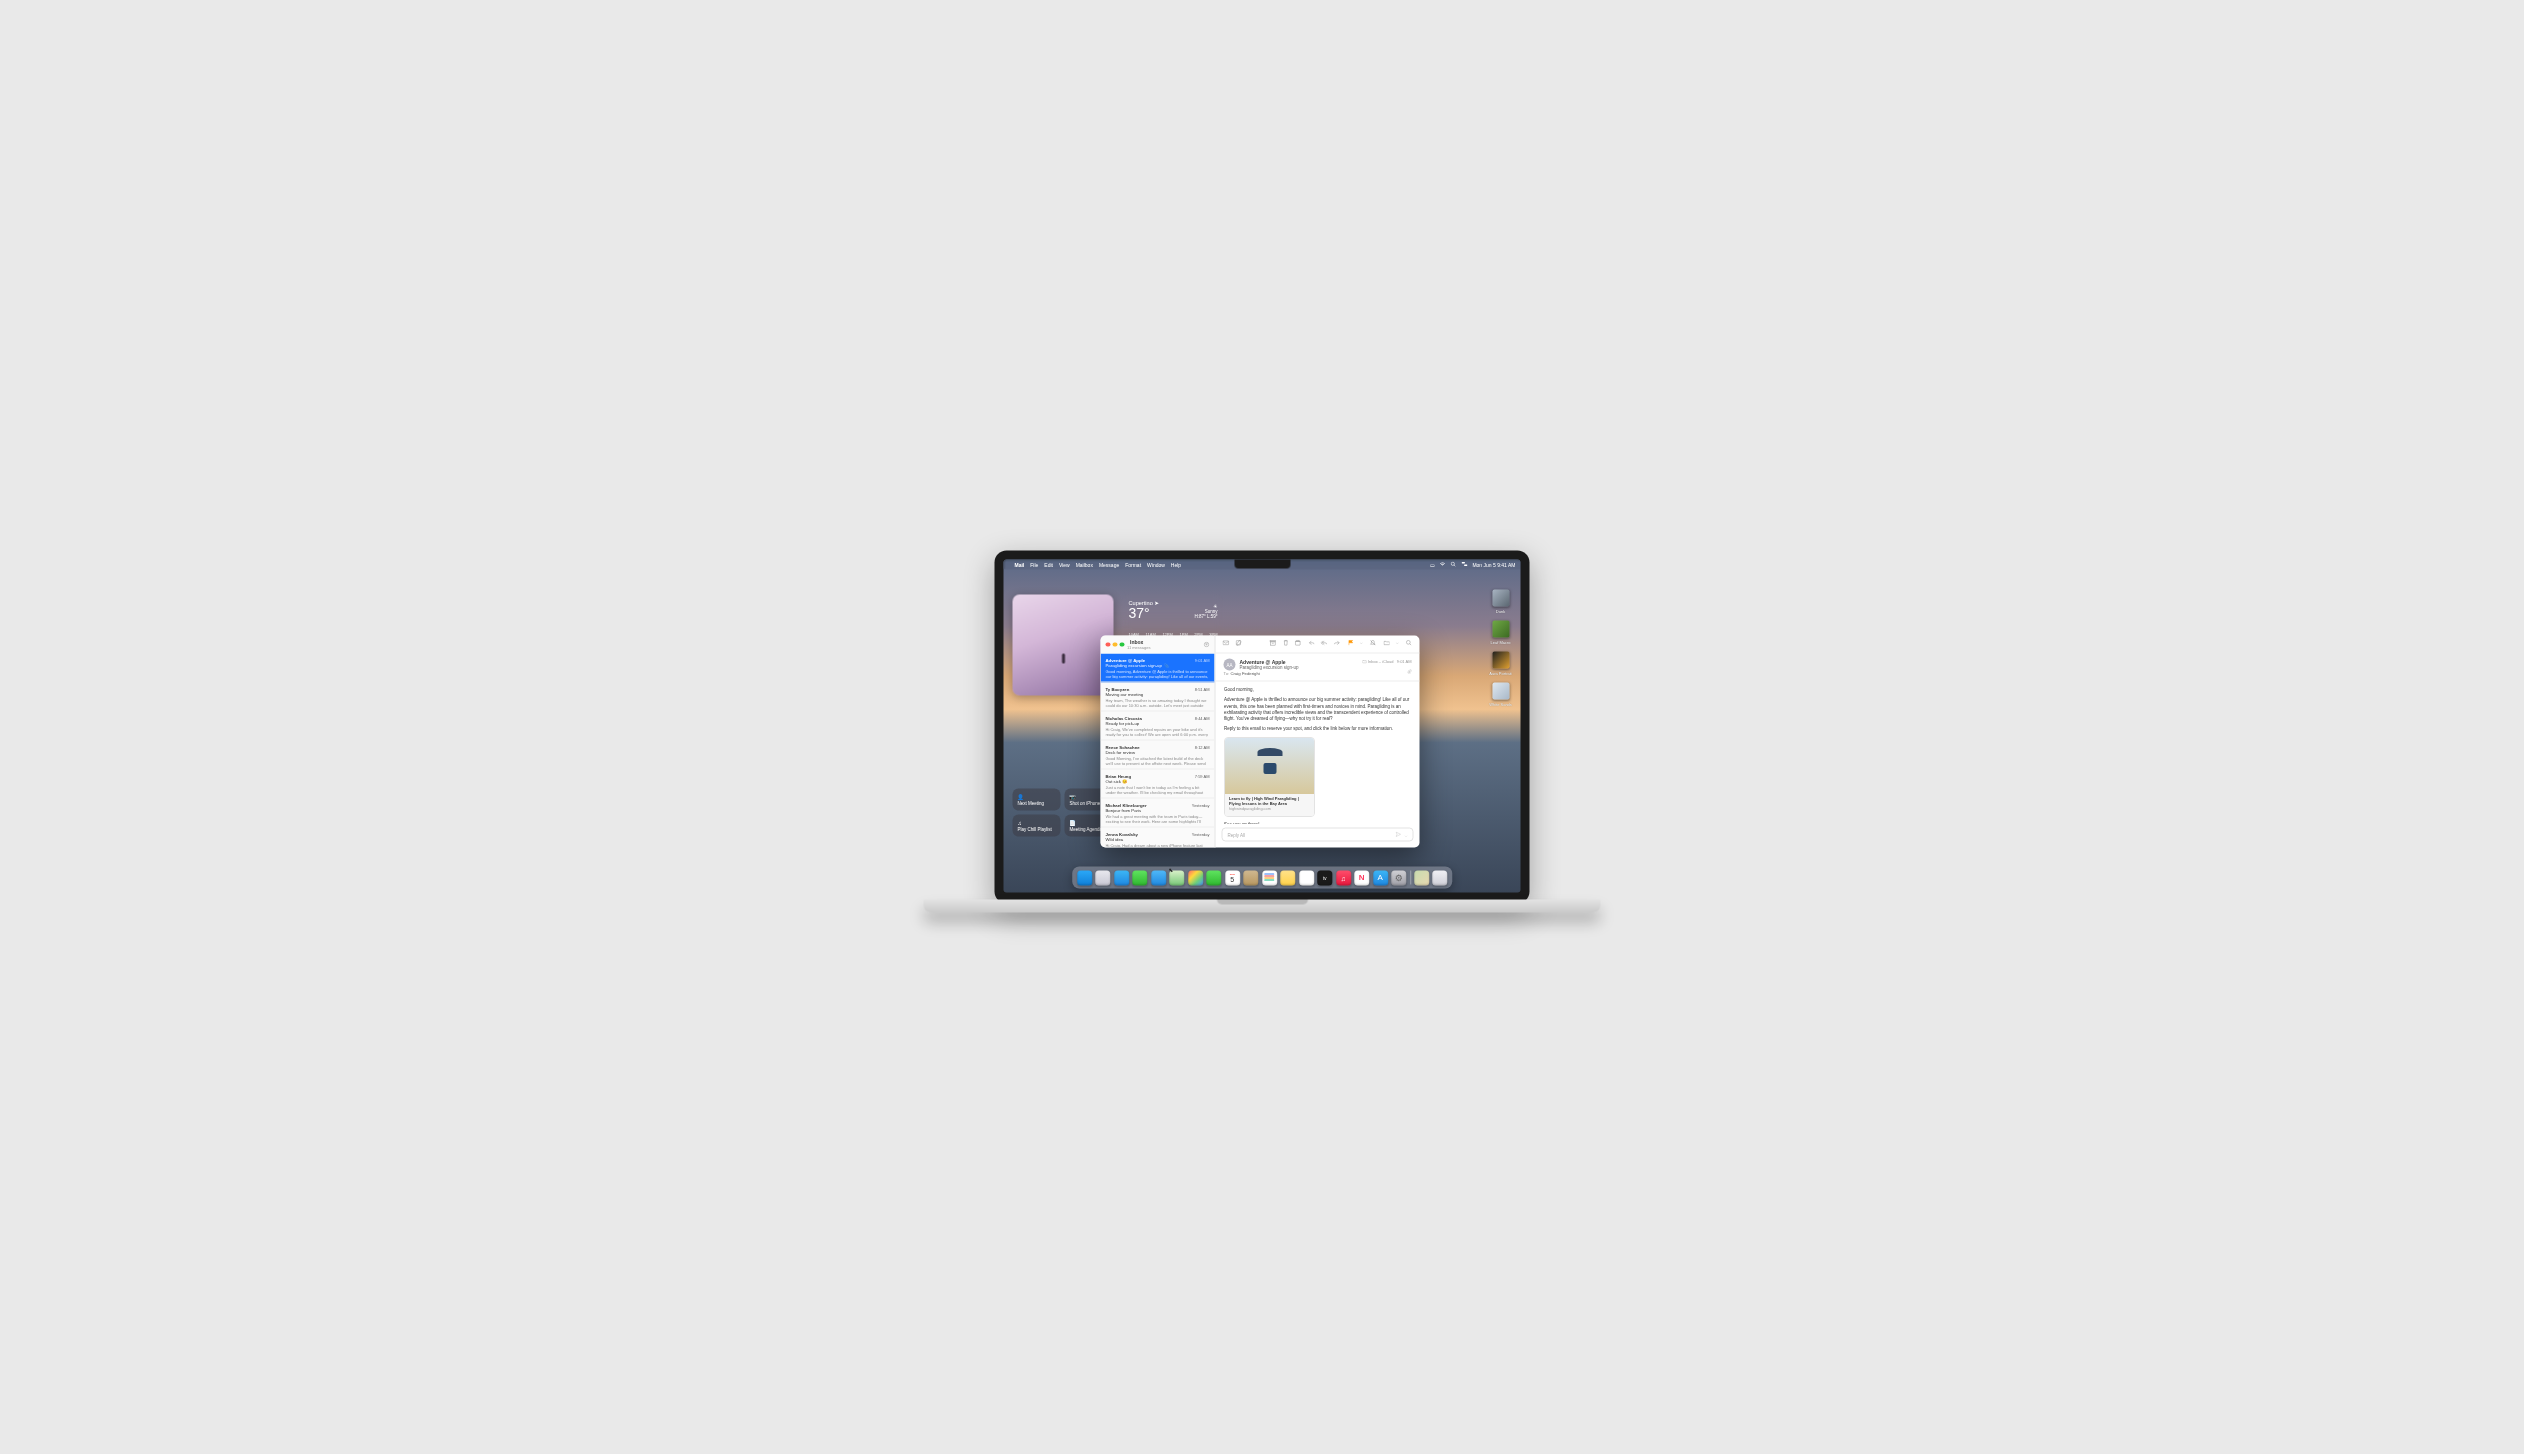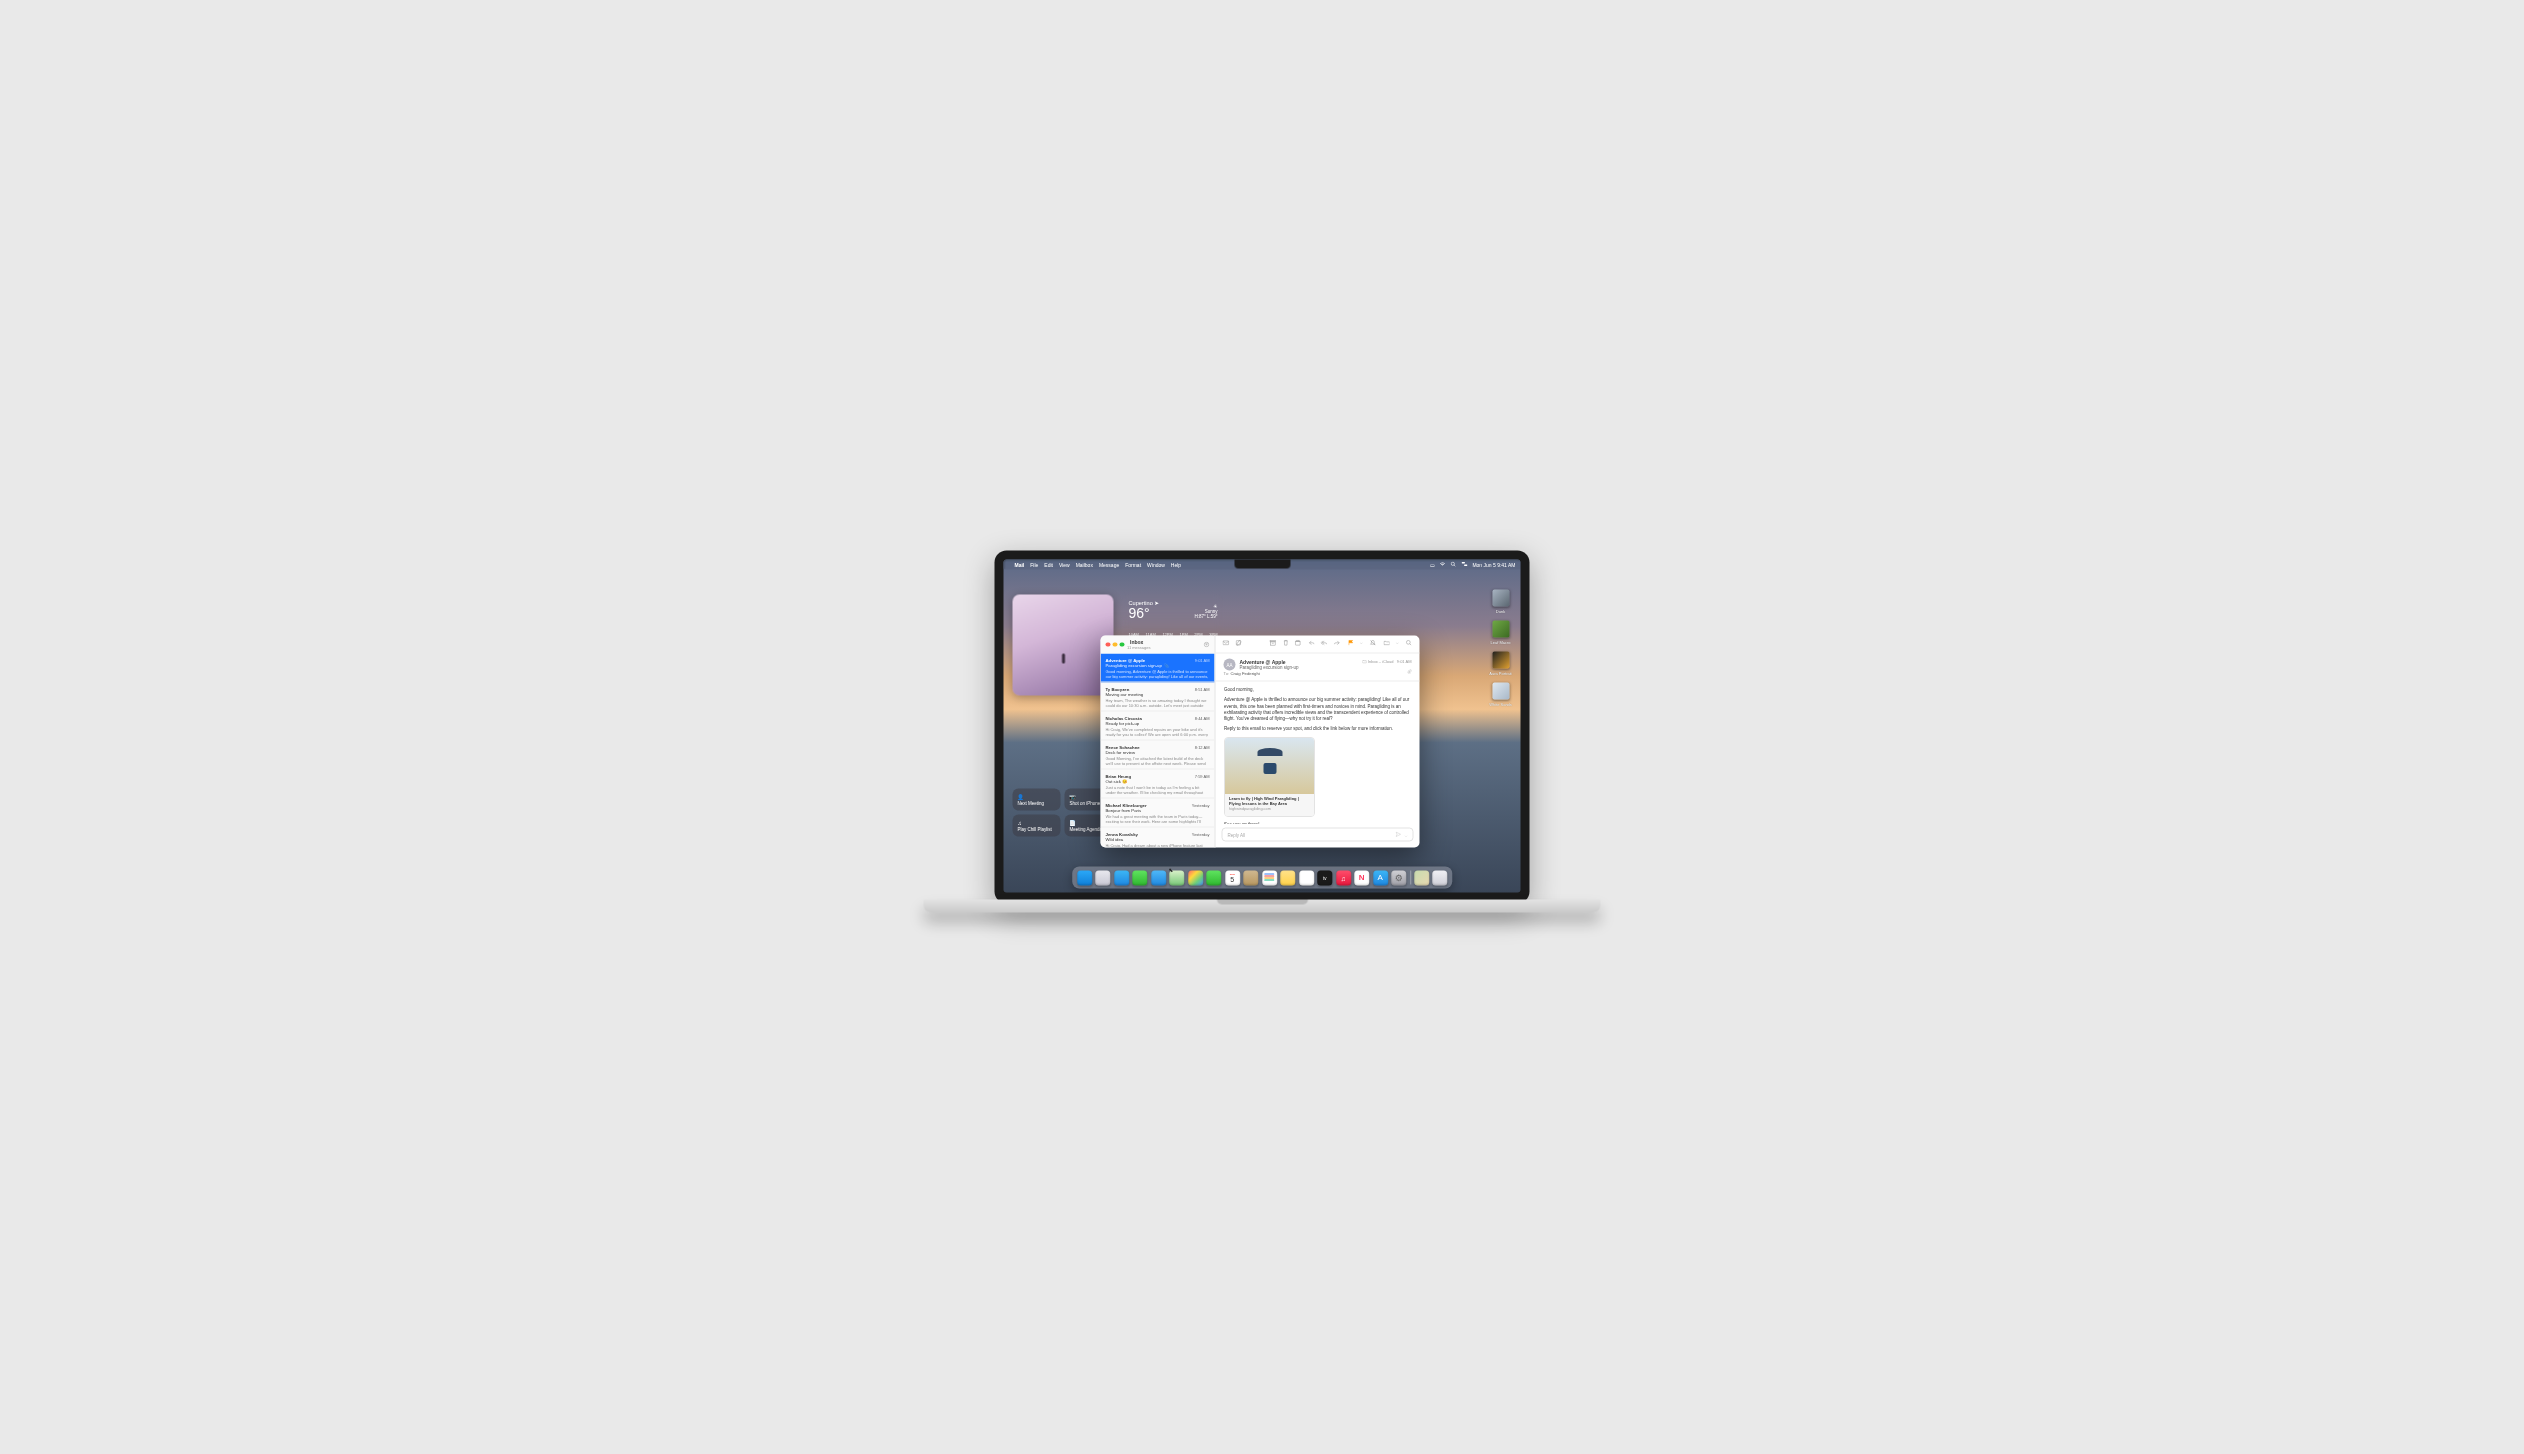--- a/index.html
+++ b/index.html
@@ -162,21 +162,21 @@
         <span>Mon Jun 5  9:41 AM</span>
       </div>
     </div>
 
     <div class="widget photo-widget">
       <div class="photo-figure"></div>
     </div>
 
     <div class="widget weather-widget">
       <div class="weather-city"><span>Cupertino</span> ➤</div>
-      <div class="weather-temp">96°</div>
+      <div class="weather-temp">37°</div>
       <div class="weather-cond">
         <span class="sun">☀︎</span>
         <span>Sunny</span><br>
         <span>H:87° L:59°</span>
       </div>
       <div class="hourly" id="hourly">
           <div>
             <div>10AM</div>
             <div class="ic">⛅︎</div>
           </div>

